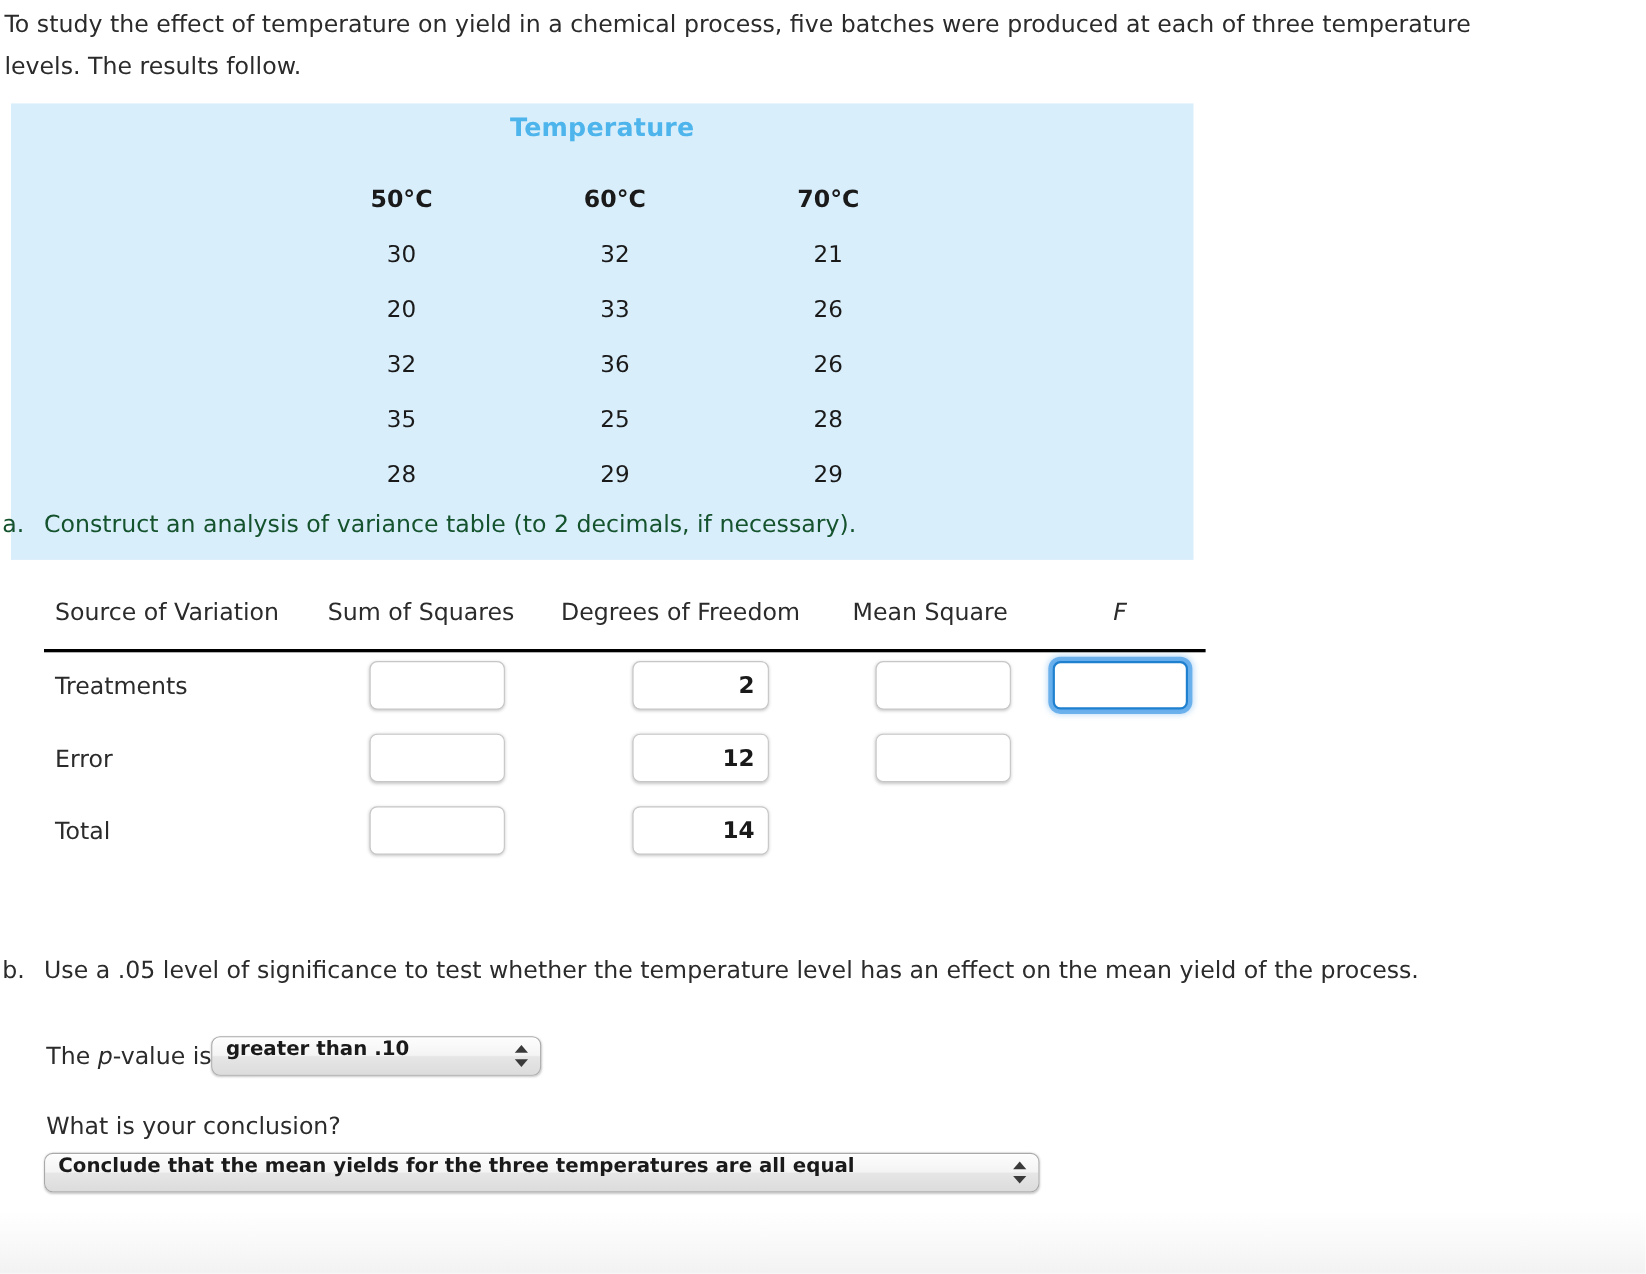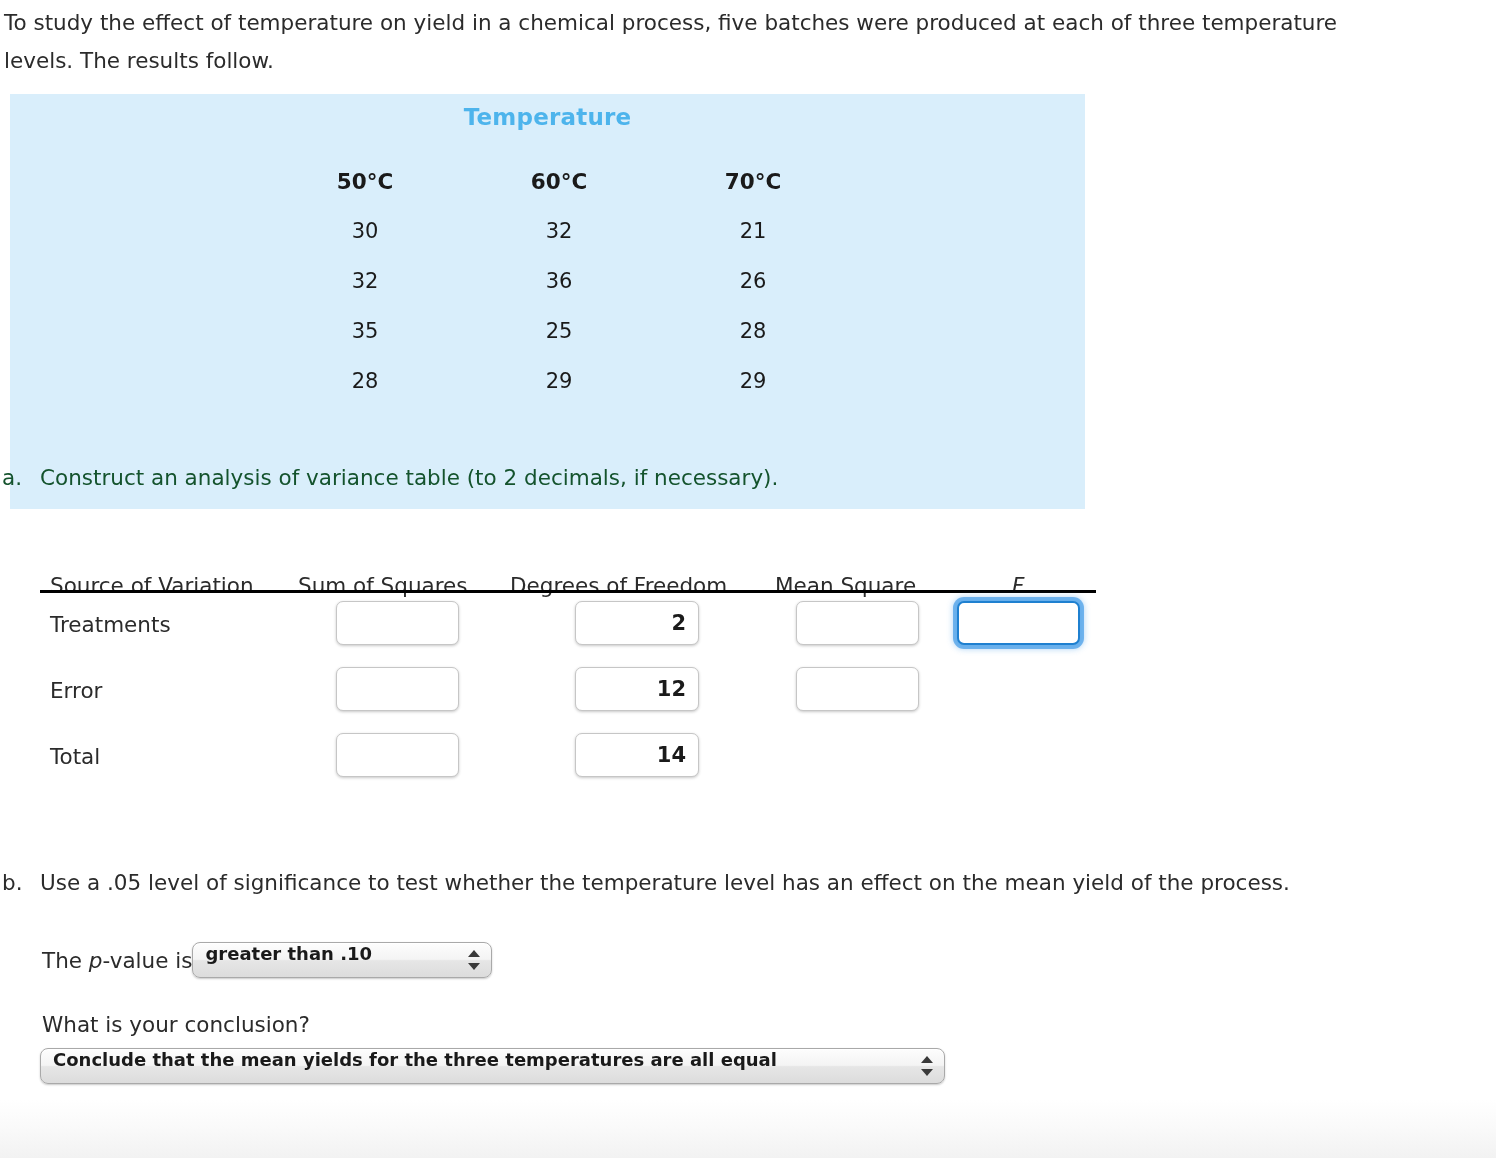--- a/index.html
+++ b/index.html
@@ -90,21 +90,20 @@
   .anova-head {
     position: relative;
     height: 42px;
   }
   .anova-head span {
     position: absolute;
     top: 0;
     font-size: 21.5px;
     color: #2b2b2b;
     white-space: nowrap;
-    margin-top: 28px;
   }
   .h-source { left: 10px; }
   .h-ss     { left: 258px; }
   .h-df     { left: 470px; }
   .h-ms     { left: 735px; }
   .h-f      { left: 972px; font-style: italic; }
 
   .anova-rule {
     position: absolute;
     left: 0;
@@ -281,20 +280,27 @@
     <tbody>
       <tr>
         <td></td>
         <td>30</td>
         <td>32</td>
         <td>21</td>
         <td></td>
       </tr>
       <tr>
         <td></td>
+        <td>20</td>
+        <td>33</td>
+        <td>26</td>
+        <td></td>
+      </tr>
+      <tr>
+        <td></td>
         <td>32</td>
         <td>36</td>
         <td>26</td>
         <td></td>
       </tr>
       <tr>
         <td></td>
         <td>35</td>
         <td>25</td>
         <td>28</td>

